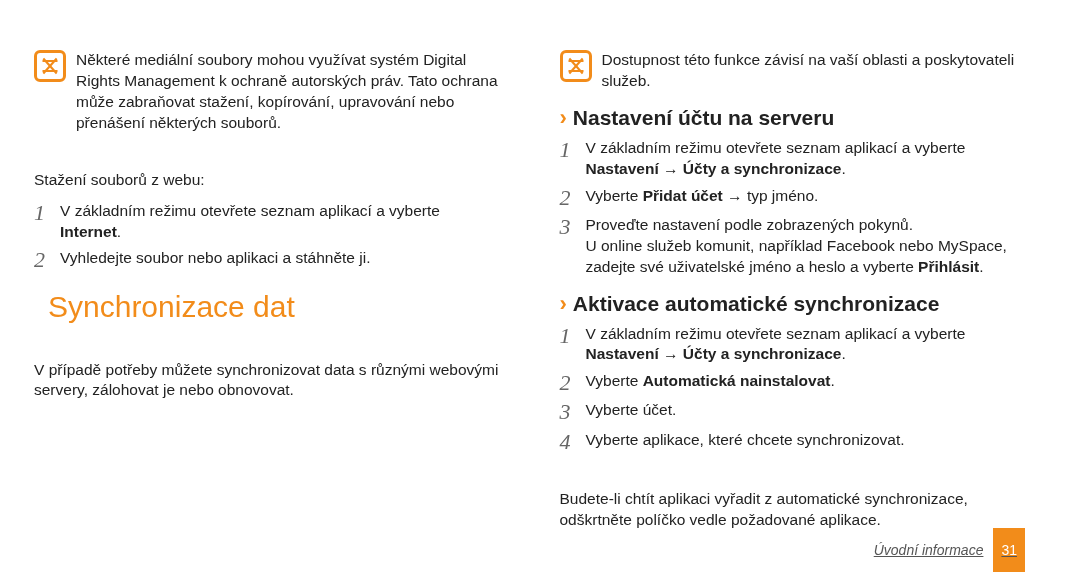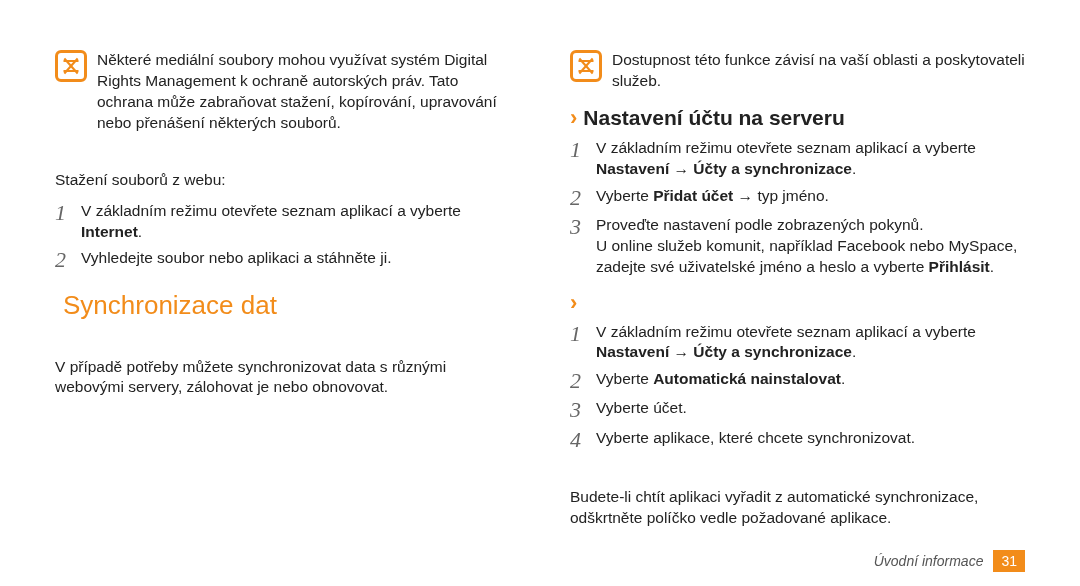--- a/index.html
+++ b/index.html
@@ -6,21 +6,21 @@
   body {
     width: 1080px;
     height: 586px;
     font-family: Arial, Helvetica, sans-serif;
     color: #222;
     background: #fff;
     position: relative;
   }
   .page {
     display: flex;
-    padding: 50px 55px 40px 55px;
+    padding: 50px 55px 40px 34px;
     gap: 60px;
   }
   .col {
     flex: 1;
     min-width: 0;
   }
   .note-box {
     display: flex;
     align-items: flex-start;
     gap: 10px;
@@ -51,23 +51,23 @@
     font-family: "Times New Roman", serif;
     font-style: italic;
     font-size: 22px;
     color: #666;
     min-width: 16px;
     line-height: 1.05;
   }
   .bold { font-weight: 700; }
   .h1 {
     color: #f28c1a;
-    font-size: 26px;
+    font-size: 30px;
     font-weight: 400;
-    margin: 18px 0 8px 8px;
+    margin: 18px 0 8px 14px;
   }
   .h2 {
     font-size: 21px;
     font-weight: 700;
     color: #222;
     margin: 14px 0 8px 0;
     display: flex;
     align-items: center;
     gap: 6px;
   }
@@ -80,27 +80,28 @@
   .footer {
     position: absolute;
     bottom: 14px;
     right: 55px;
     font-size: 14px;
     font-style: italic;
     color: #555;
     display: flex;
     align-items: center;
     gap: 10px;
+    text-decoration: underline;
   }
   .page-num {
     background: #f28c1a;
     color: #fff;
     font-style: normal;
     font-weight: 400;
-    padding: 3px 8px;
+    padding: 14px 8px;
     font-size: 14px;
   }
 </style>
 </head>
 <body>
 
 <div class="page">
 
   <div class="col">
     <div class="note-box">
@@ -160,20 +161,21 @@
     <div class="step">
       <span class="step-num">3</span>
       <span>
         <span>Proveďte nastavení podle zobrazených pokynů.</span><br>
         <span>U online služeb komunit, například Facebook nebo MySpace, zadejte své uživatelské jméno a heslo a vyberte </span><span class="bold">Přihlásit</span><span>.</span>
       </span>
     </div>
 
     <h2 class="h2">
       <span class="chev">›</span>
+      <span>Aktivace automatické synchronizace</span>
     </h2>
 
     <div class="step">
       <span class="step-num">1</span>
       <span>
         <span>V základním režimu otevřete seznam aplikací a vyberte </span><span class="bold">Nastavení</span><span> → </span><span class="bold">Účty a synchronizace</span><span>.</span>
       </span>
     </div>
     <div class="step">
       <span class="step-num">2</span>

